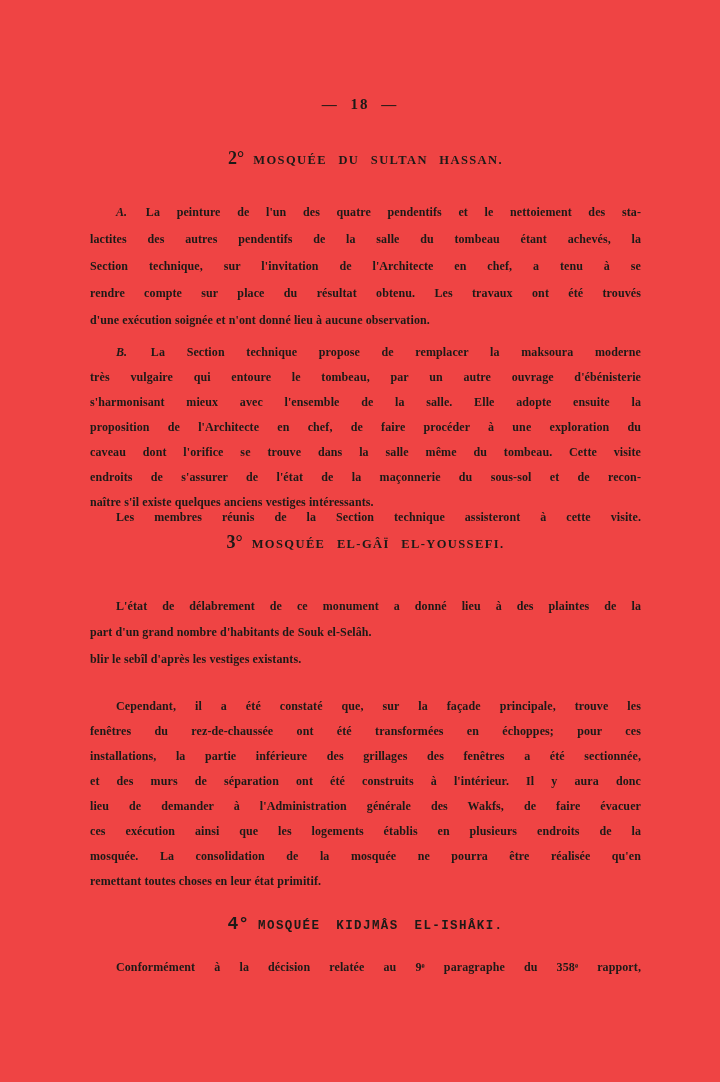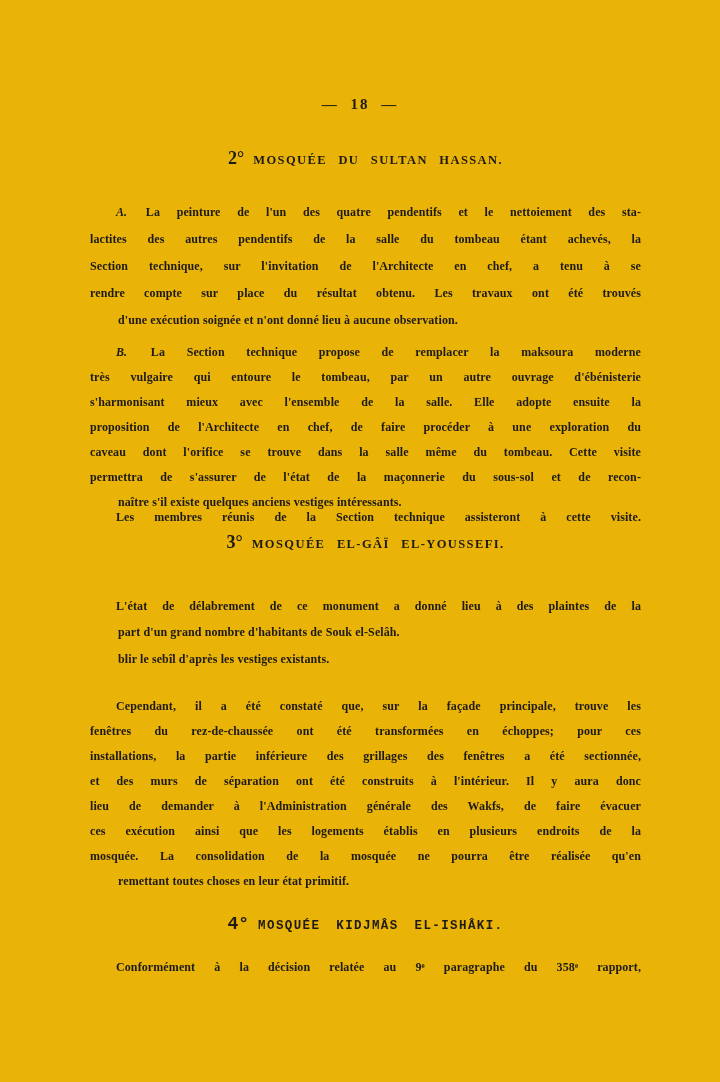--- a/index.html
+++ b/index.html
@@ -4,21 +4,21 @@
 <style>
   html,body{margin:0;padding:0;}
   body{
     width:720px;height:1082px;
     background:#f2f2f0;
     font-family:"Liberation Serif","DejaVu Serif",serif;
   }
   .scan-page{
     position:relative;
     width:720px;height:1082px;
-    background:#eab308;
+    background:#ef4444;
     color:#1d1a17;
     overflow:hidden;
   }
   .pageno{
     position:absolute;top:96px;left:0;width:720px;
     text-align:center;
     font-weight:bold;font-size:15px;
     letter-spacing:2px;
     word-spacing:6px;
   }
@@ -40,21 +40,20 @@
     position:absolute;left:90px;width:551px;
     font-weight:bold;font-size:12px;
     letter-spacing:.1px;
   }
   .line{
     text-align:justify;
     text-align-last:justify;
   }
   .line.last{
     text-align-last:auto;
-    margin-left:28px;
   }
   .line.first{
     text-indent:26px;
   }
   .lead{
     font-style:italic;
     margin-right:2px;
   }
   #h2s{top:148px;}
   #pA {top:199px;line-height:27px;}
@@ -85,21 +84,21 @@
     <div class="line">rendre compte sur place du résultat obtenu. Les travaux ont été trouvés</div>
     <div class="line last">d'une exécution soignée et n'ont donné lieu à aucune observation.</div>
   </div>
 
   <div class="block" id="pB">
     <div class="line first"><span class="lead">B.</span> <span>La Section technique propose de remplacer la maksoura moderne</span></div>
     <div class="line">très vulgaire qui entoure le tombeau, par un autre ouvrage d'ébénisterie</div>
     <div class="line">s'harmonisant mieux avec l'ensemble de la salle. Elle adopte ensuite la</div>
     <div class="line">proposition de l'Architecte en chef, de faire procéder à une exploration du</div>
     <div class="line">caveau dont l'orifice se trouve dans la salle même du tombeau. Cette visite</div>
-    <div class="line">permettra de s'assurer de l'état de la maçonnerie du sous-sol et de recon-</div>
+    <div class="line">endroits de s'assurer de l'état de la maçonnerie du sous-sol et de recon-</div>
     <div class="line last">naître s'il existe quelques anciens vestiges intéressants.</div>
   </div>
 
   <div class="block" id="pLes">
     <div class="line first">Les membres réunis de la Section technique assisteront à cette visite.</div>
   </div>
 
   <div class="heading" id="h3s">
     <span class="hnum">3°</span><span class="htitle">MOSQUÉE EL-GÂÏ EL-YOUSSEFI.</span>
   </div>

